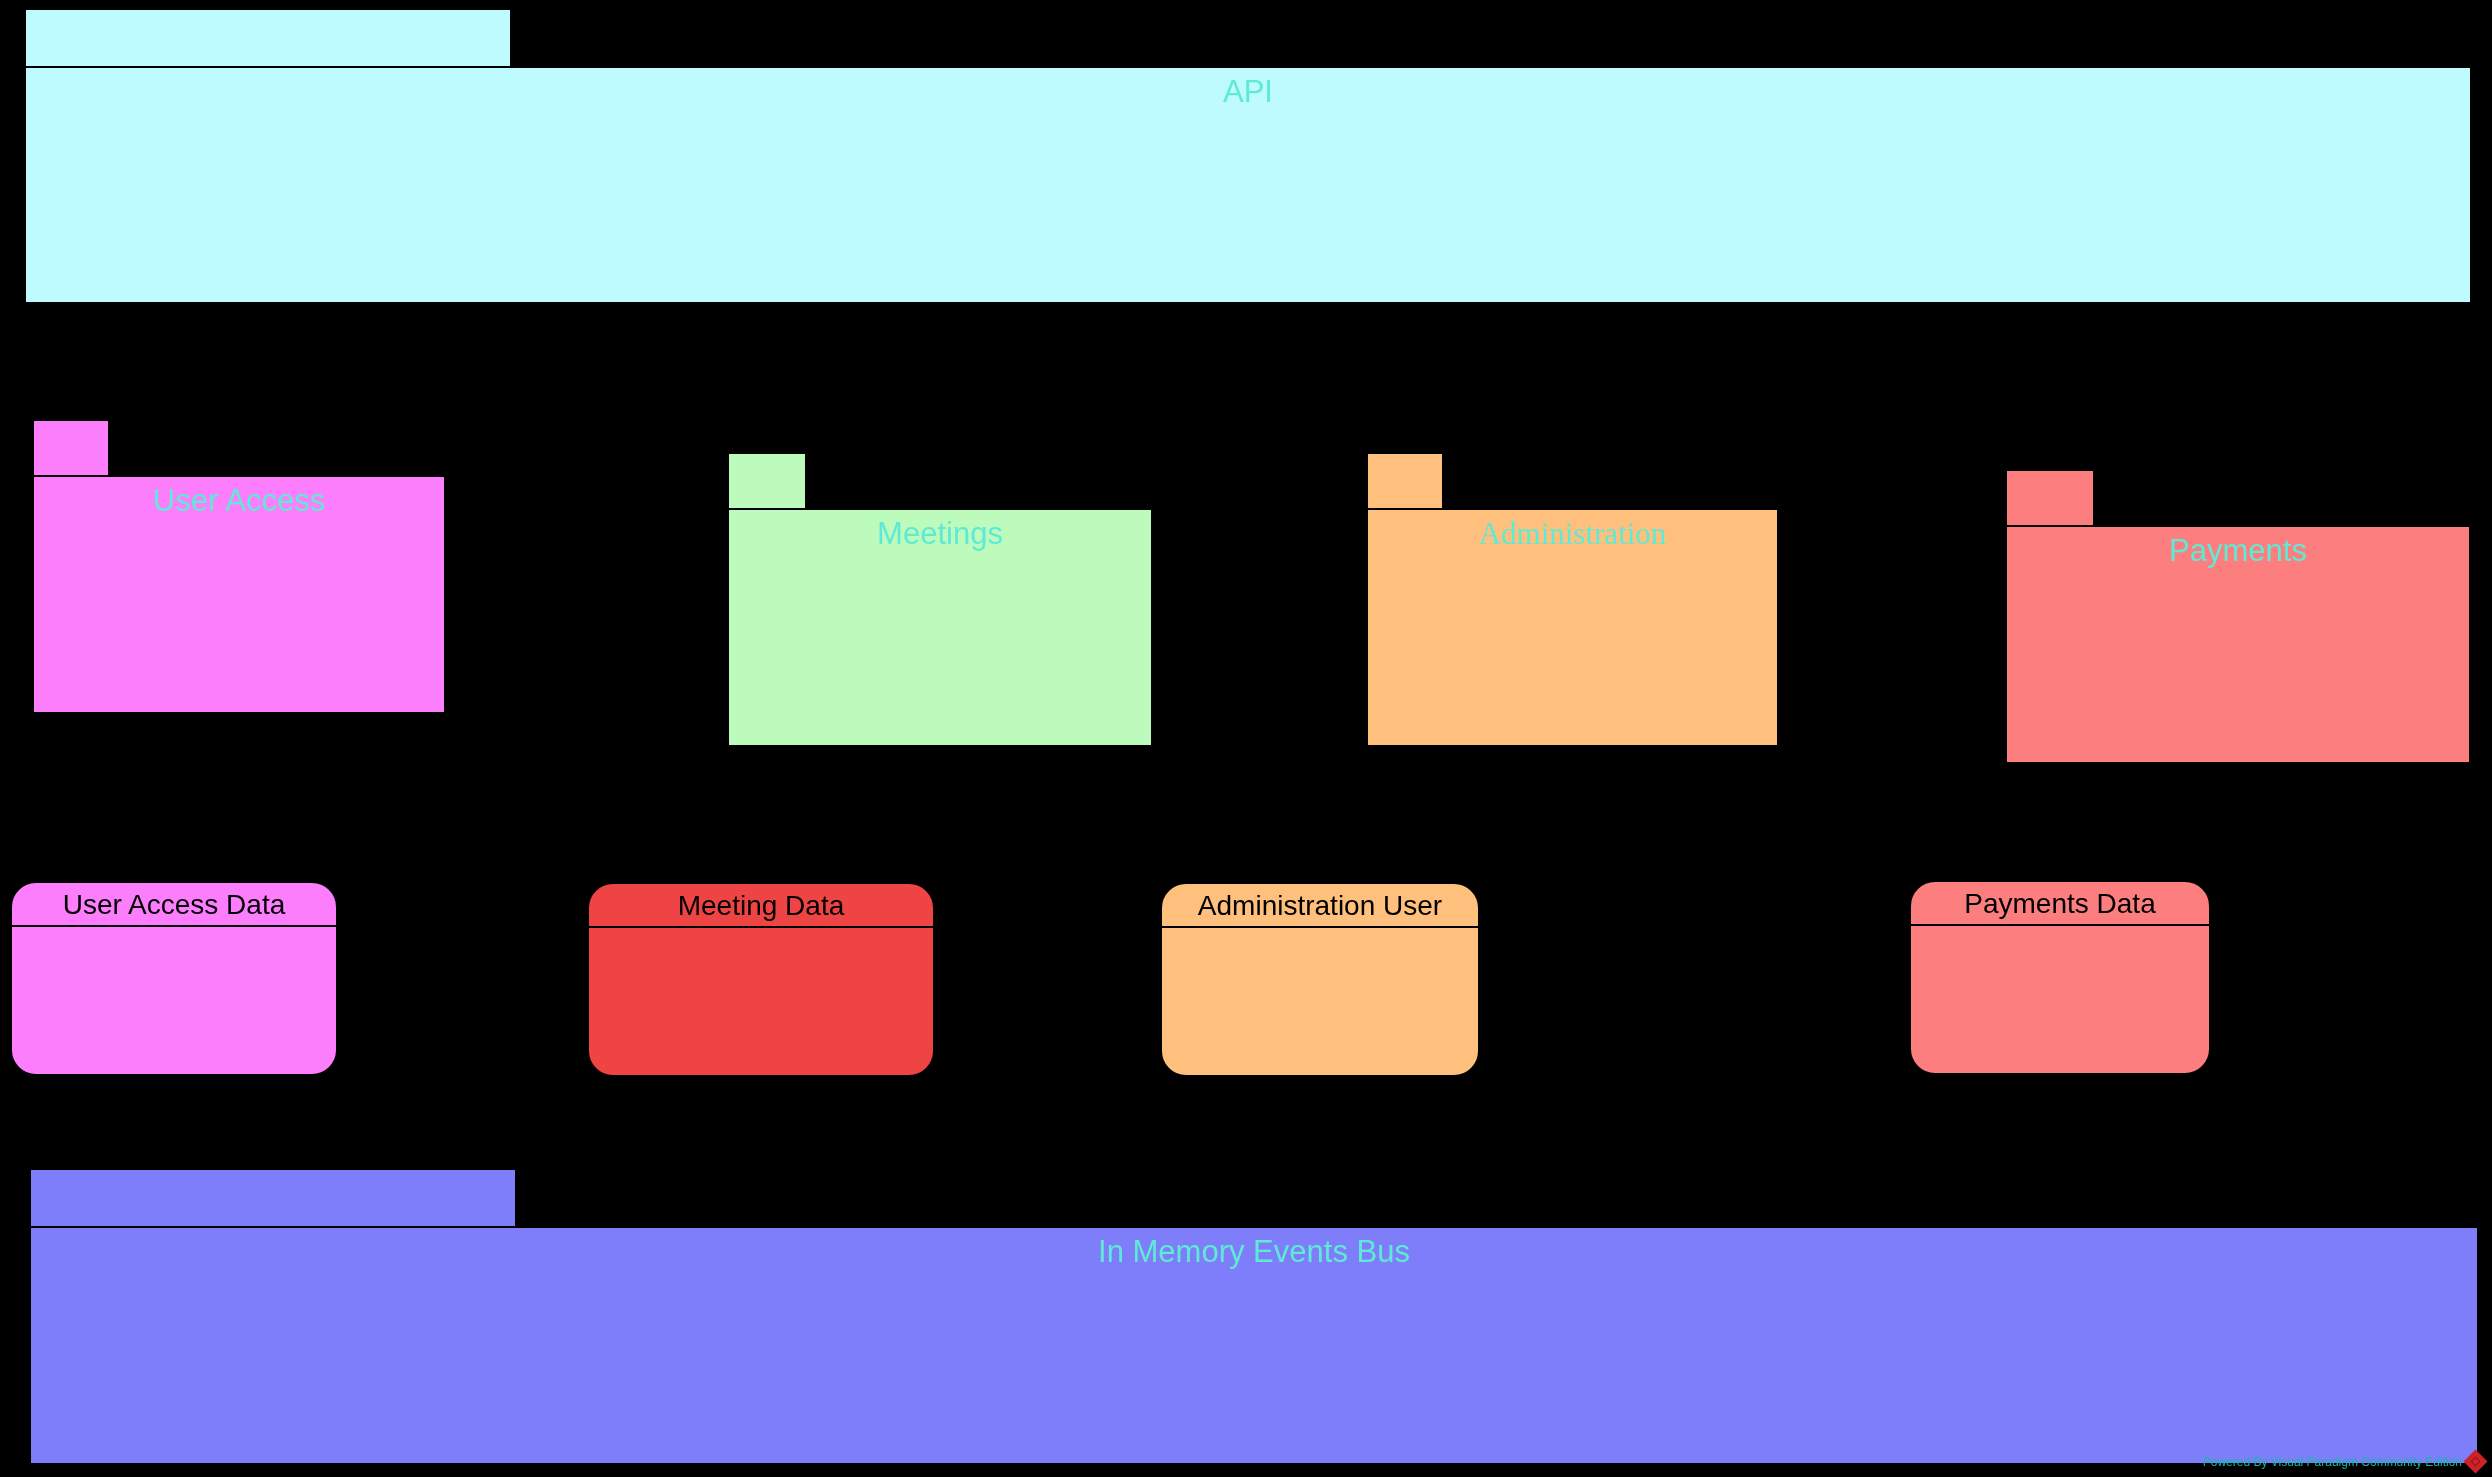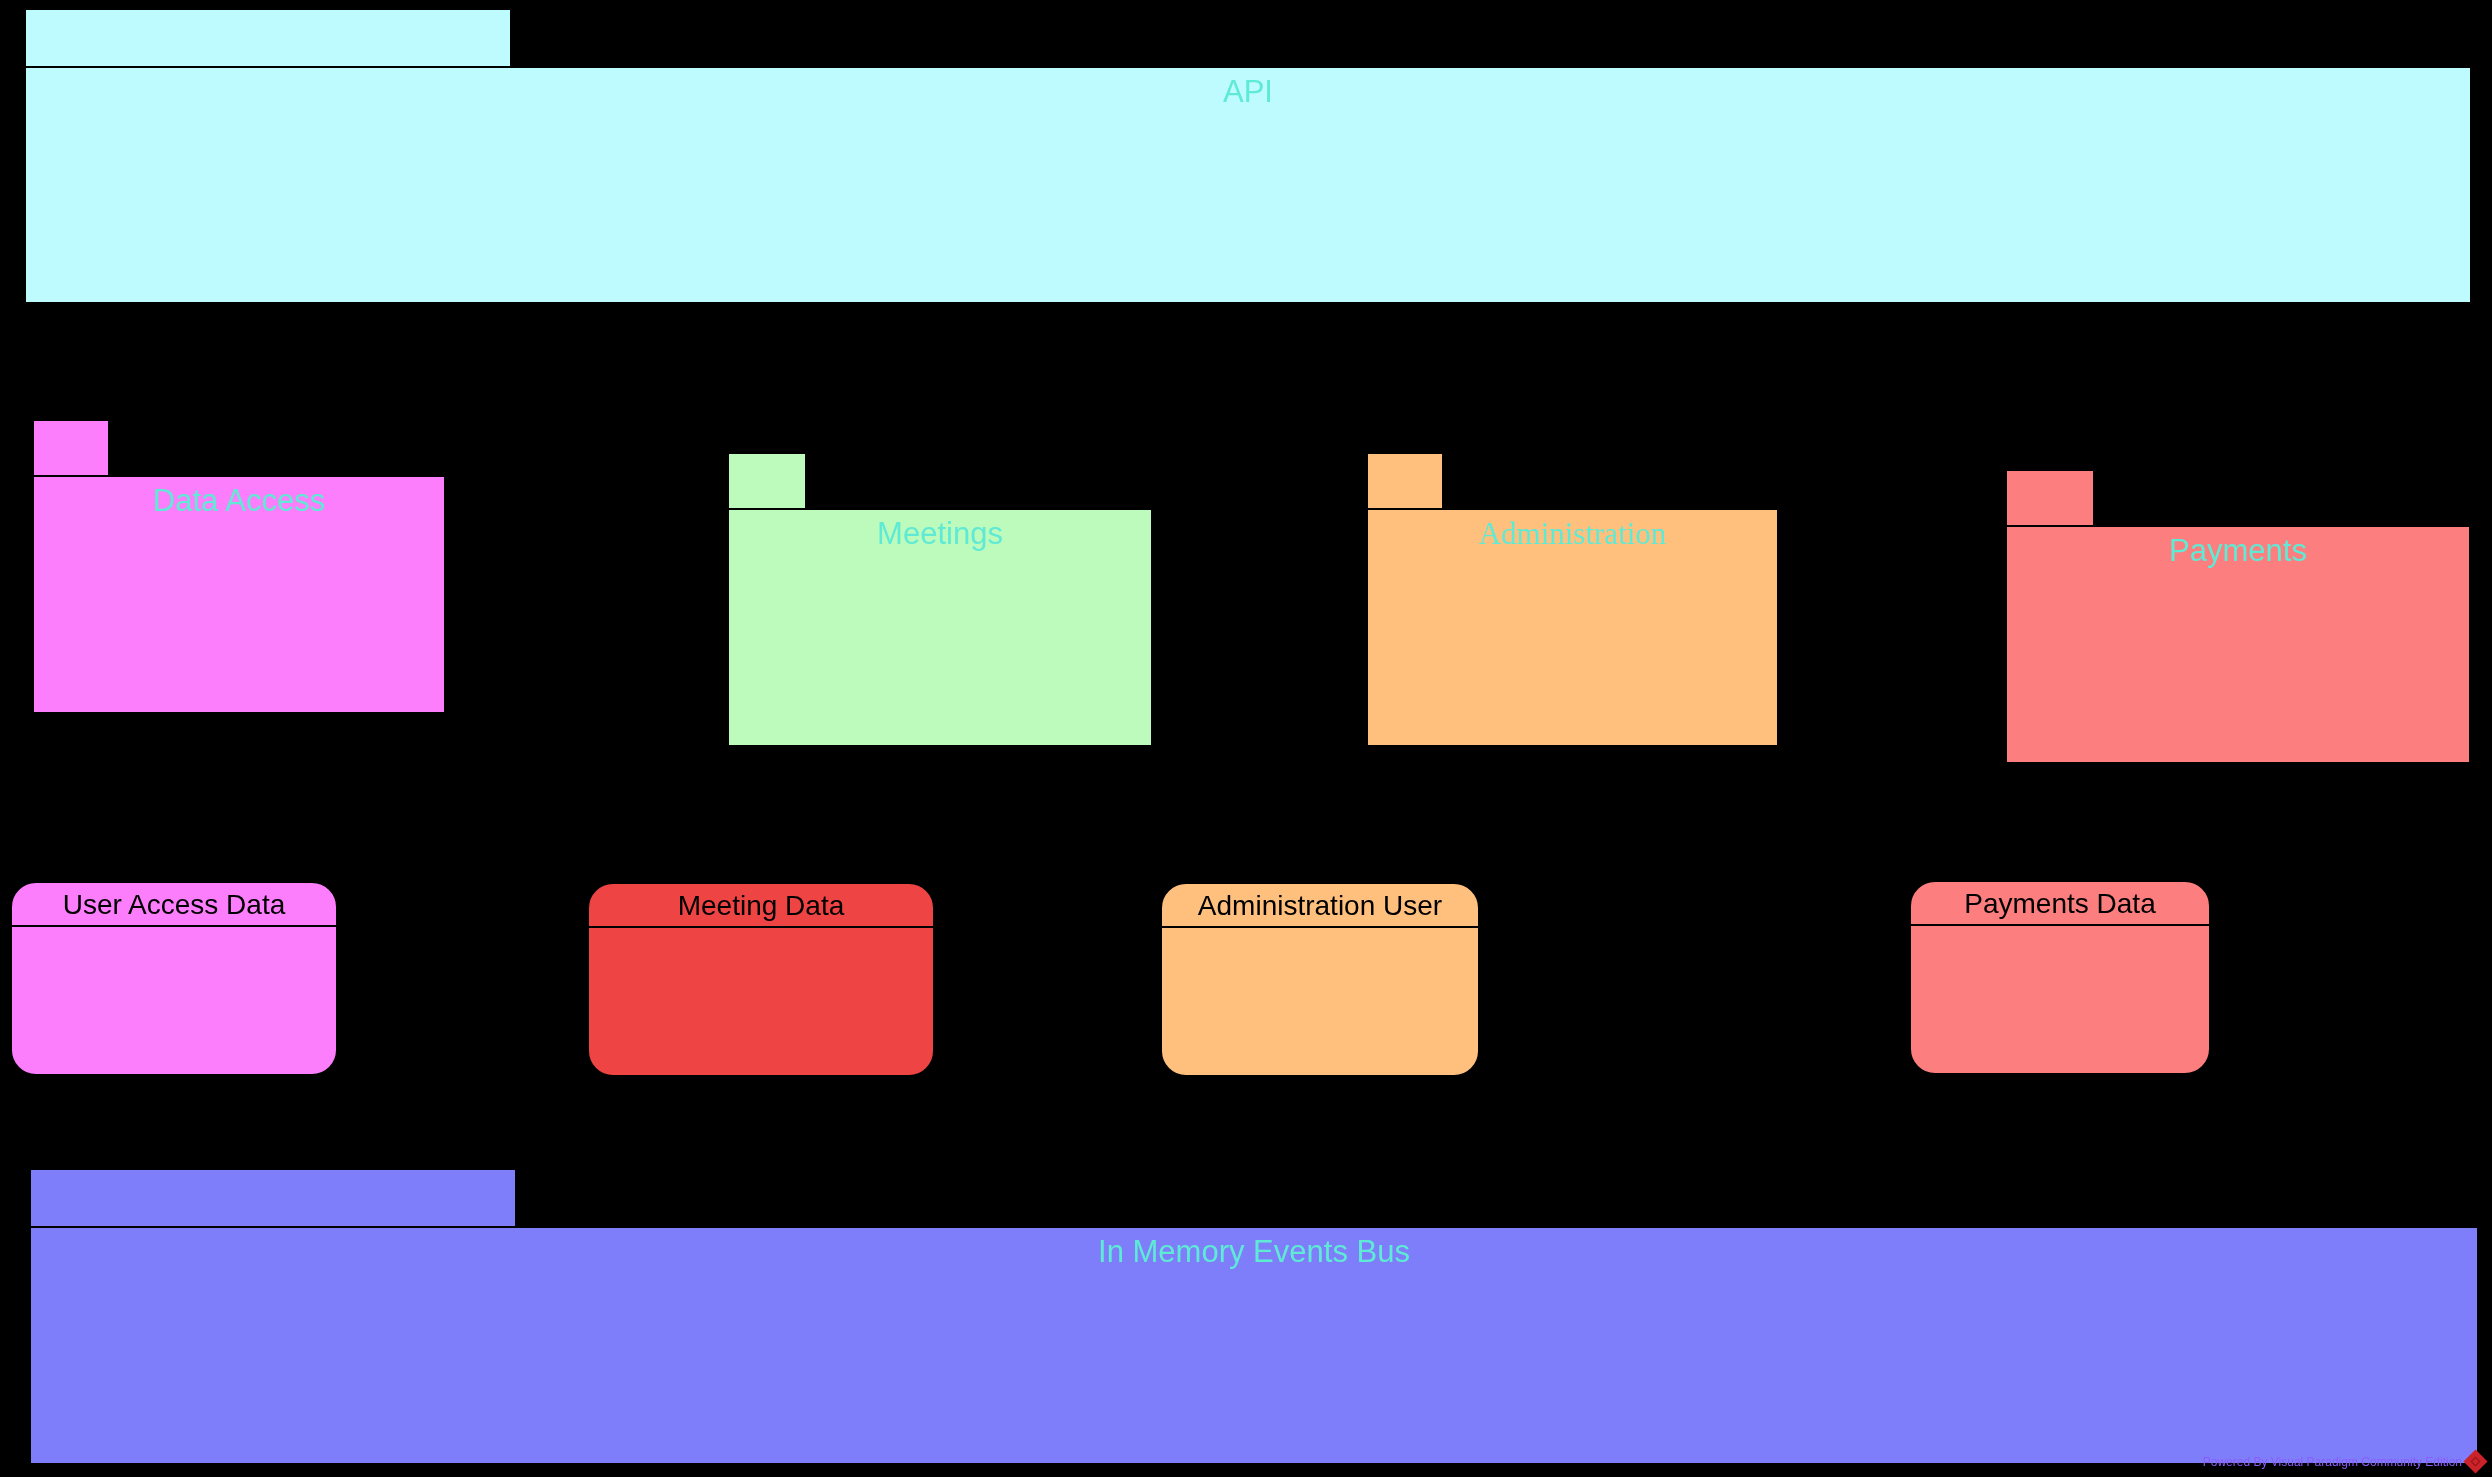--- a/index.html
+++ b/index.html
@@ -68,21 +68,21 @@
 
   
   #watermark {
     position: absolute;
     right: 8px;
     bottom: 8px;
     display: flex;
     align-items: center;
     gap: 5px;
     font-size: 12px;
-    color: #8b5cf6;
+    color: #14b8a6;
     white-space: nowrap;
     pointer-events: none;
   }
   #watermark .vp-diamond {
     width: 17px;
     height: 17px;
     background: #cc2229;
     transform: rotate(45deg);
     position: relative;
   }
@@ -105,21 +105,21 @@
 
   <div class="pkg" style="left: 24px; top: 8px;">
     <div class="pkg-tab" style="width: 488px; height: 60px; background: rgb(189, 251, 255);"></div>
     <div class="pkg-body" style="top: 58px; width: 2448px; height: 238px; background: rgb(189, 251, 255);"></div>
     <div class="pkg-label" style="top: 66px; width: 2448px;">API</div>
   </div>
 
   <div class="pkg" style="left: 32px; top: 419px;">
     <div class="pkg-tab" style="width: 78px; height: 58px; background: rgb(252, 126, 252);"></div>
     <div class="pkg-body" style="top: 56px; width: 414px; height: 239px; background: rgb(252, 126, 252);"></div>
-    <div class="pkg-label" style="top: 64px; width: 414px;">Data Access</div>
+    <div class="pkg-label" style="top: 64px; width: 414px;">User Access</div>
   </div>
 
   <div class="pkg" style="left: 727px; top: 452px;">
     <div class="pkg-tab" style="width: 80px; height: 58px; background: rgb(189, 251, 189);"></div>
     <div class="pkg-body" style="top: 56px; width: 426px; height: 239px; background: rgb(189, 251, 189);"></div>
     <div class="pkg-label" style="top: 64px; width: 426px;">Meetings</div>
   </div>
 
   <div class="pkg" style="left: 1366px; top: 452px;">
     <div class="pkg-tab" style="width: 78px; height: 58px; background: rgb(255, 192, 126);"></div>

